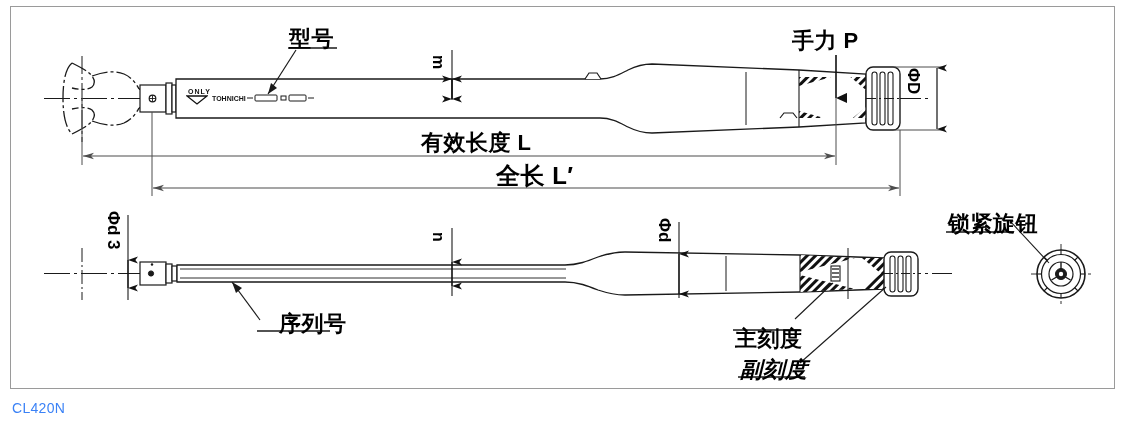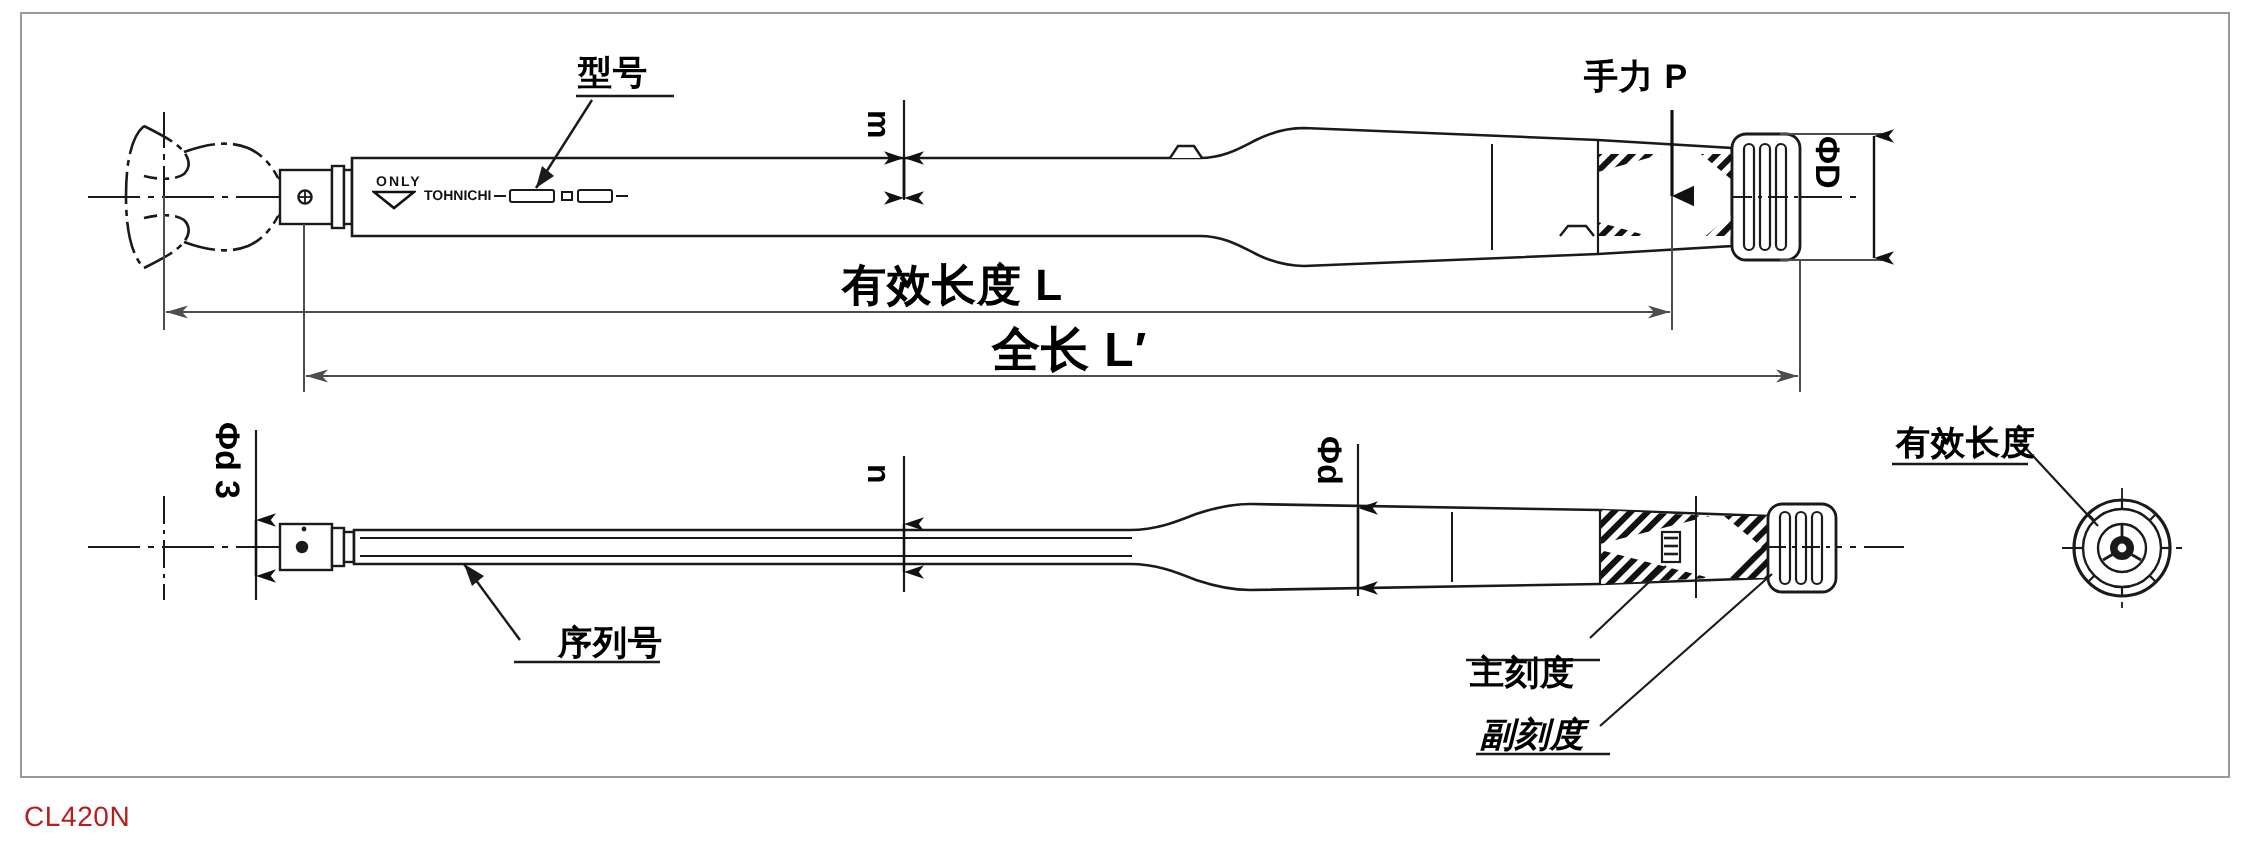--- a/index.html
+++ b/index.html
@@ -33,33 +33,33 @@
     height: 429px;
   }
   .lbl {
     position: absolute;
     font-family: "Liberation Sans", "DejaVu Sans", sans-serif;
     font-weight: bold;
     color: #000;
     white-space: nowrap;
     line-height: 1;
   }
-  .lbl-cjk { font-size: 17px; letter-spacing: 0.5px; }
+  .lbl-cjk { font-size: 22px; letter-spacing: 0.5px; }
   .lbl-dim { font-size: 16px; }
   .rot90 {
     transform: rotate(90deg);
     transform-origin: left top;
   }
   .caption {
     position: absolute;
     left: 12px;
     top: 400px;
     font-size: 14px;
     font-weight: normal;
-    color: #b91c1c;
+    color: #3b82f6;
     font-family: "Liberation Sans", "DejaVu Sans", sans-serif;
     letter-spacing: 0.3px;
   }
   .brand {
     position: absolute;
     font-family: "Liberation Sans", "DejaVu Sans", sans-serif;
     font-weight: bold;
     color: #111;
     white-space: nowrap;
   }
@@ -345,21 +345,21 @@
   <div class="lbl lbl-dim rot90" style="left:446px; top:232px;">n</div>
 
   <div class="lbl lbl-dim rot90" style="left:673px; top:218px; font-size:17px;">Φd</div>
 
   <div class="lbl lbl-cjk" style="left:259px; top:313px;margin-left:20px;">序列号</div>
 
   <div class="lbl lbl-cjk" style="left:735px; top:328px;">主刻度</div>
 
   <div class="lbl lbl-cjk" style="left:740px; top:359px;font-style:italic;">副刻度</div>
 
-  <div class="lbl lbl-cjk" style="left:948px; top:213px;">有效长度</div>
+  <div class="lbl lbl-cjk" style="left:948px; top:213px;">锁紧旋钮</div>
 
   <div class="brand brand-only" style="left:188px; top:88px;">ONLY</div>
   <svg class="brand" style="left:186px; top:95px; width:22px; height:10px;" viewBox="0 0 22 10">
     <path d="M1,1 L21,1 L11,9 Z" fill="none" stroke="#111" stroke-width="1.3"></path>
   </svg>
   <div class="brand brand-name" style="left:212px; top:95px;">TOHNICHI</div>
 
   <div class="caption">CL420N</div>
 
 </div>

